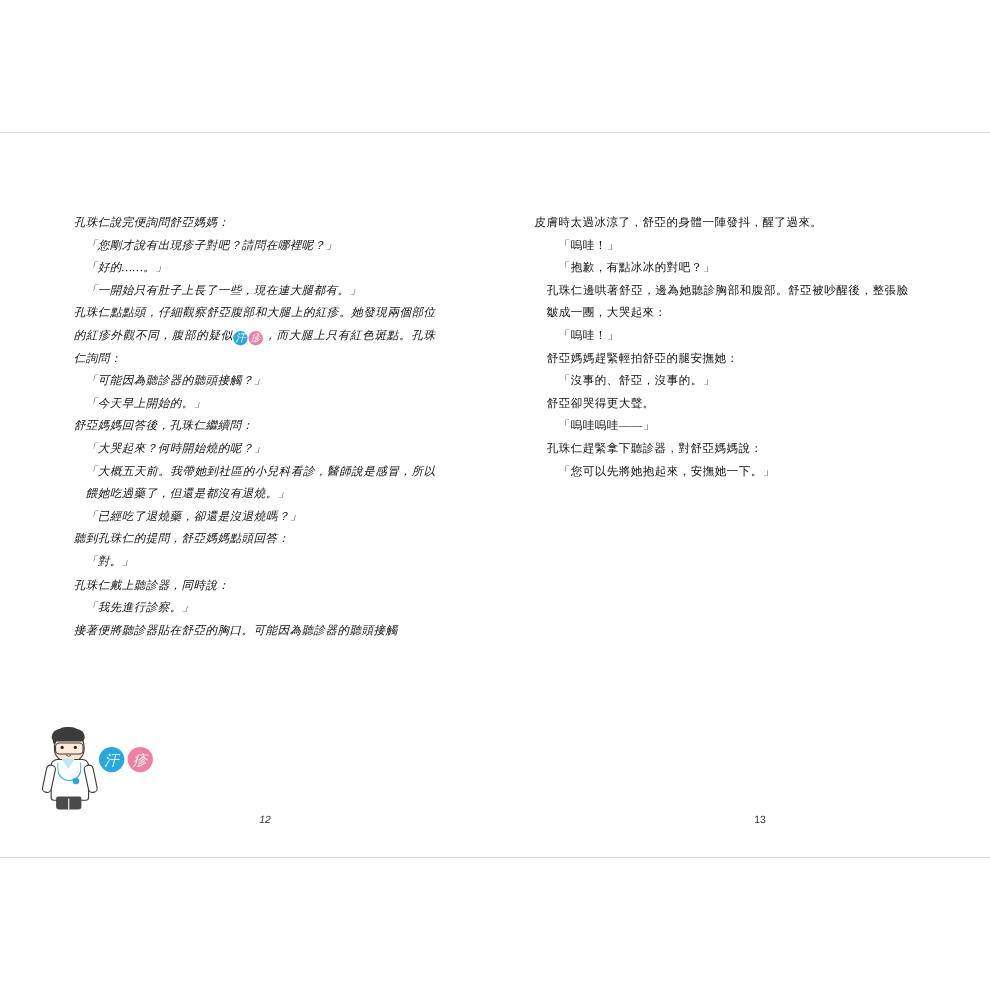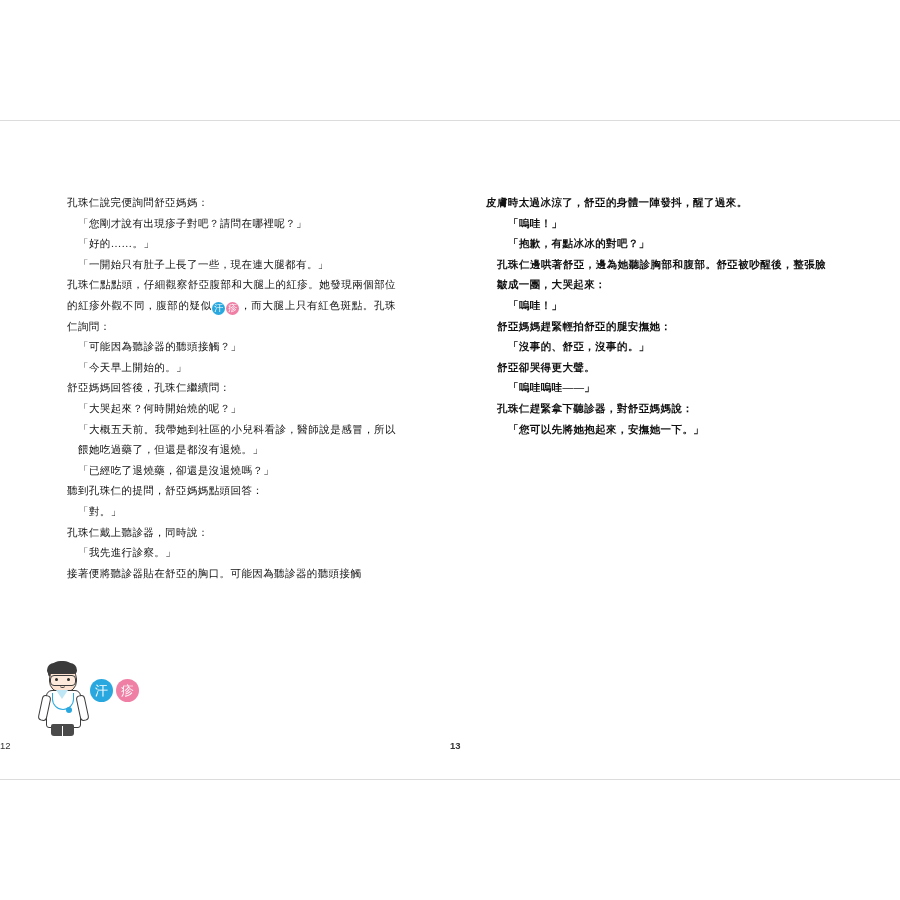--- a/index.html
+++ b/index.html
@@ -33,22 +33,22 @@
     border-bottom: 1px solid #dcdcdc;
     box-sizing: border-box;
   }
   .page {
     position: absolute;
     top: 0;
     width: 450px;
     height: 658px;
     box-sizing: border-box;
   }
-  .page-left { left: 0; }
-  .page-right { left: 450px; font-weight: bold; }
+  .page-left { left: 0; font-style: italic; }
+  .page-right { left: 450px; }
 
   .text-col {
     position: absolute;
     top: 72px;
     width: 340px;
     font-size: 10.5px;
     line-height: 20.6px;
     letter-spacing: 0.4px;
     color: #111111;
     text-align: justify;
@@ -76,24 +76,25 @@
     font-size: 9px;
     vertical-align: -2px;
     margin: 0 0.5px;
   }
   .chip.pink { background: #ef7fa5; }
 
   .folio {
     position: absolute;
     bottom: 28px;
     width: 100%;
-    text-align: left;
+    text-align: center;
     font-size: 9.5px;
     font-family: "Liberation Sans", sans-serif;
     color: #333333;
+    padding-left: 16px;
   }
 
   
   .term-block {
     position: absolute;
     left: 30px;
     bottom: 42px;
     width: 200px;
     height: 80px;
   }

